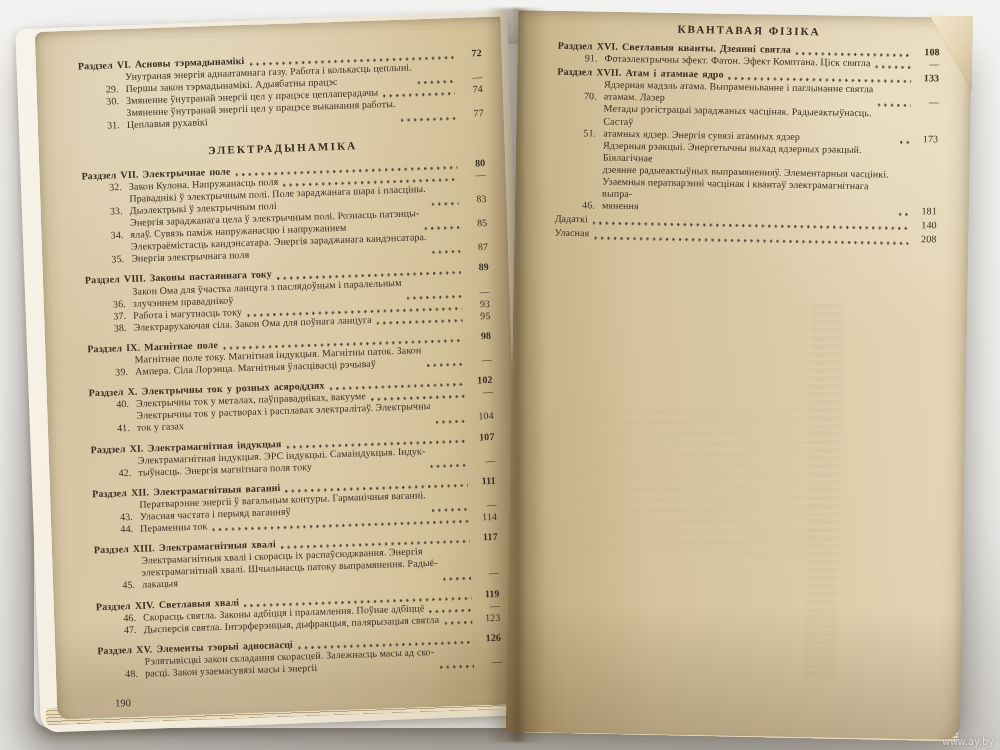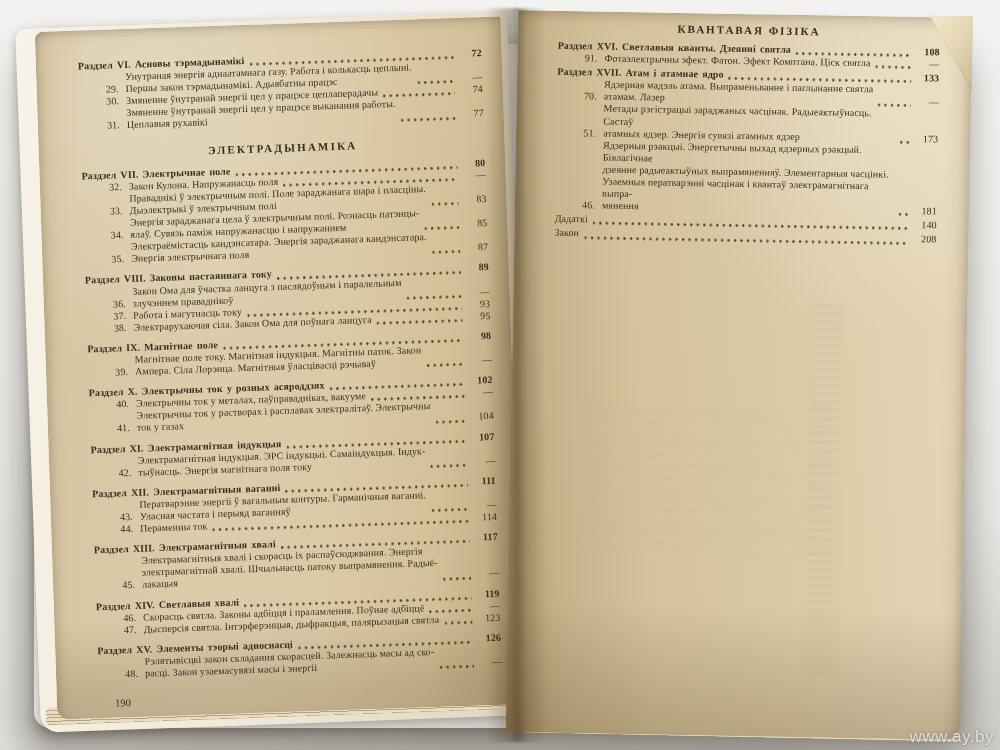--- a/index.html
+++ b/index.html
@@ -58,21 +58,21 @@
   .num{flex:none;width:40px;margin-right:7px;text-align:right;}
   .txt{white-space:pre-line;}
   .chapter .txt{word-spacing:1.5px;}
   .dots{flex:1 0 10px;align-self:flex-end;height:3px;margin:0 2px 1px 5px;min-width:8px;
     background-image:radial-gradient(circle at 1.2px 1.5px, rgba(54,44,32,.85) 1px, rgba(54,44,32,0) 1.45px);
     background-size:6.5px 3px;background-repeat:repeat-x;}
   .pg{flex:none;min-width:26px;text-align:right;}
   .page-footer{position:absolute;left:58px;top:668px;font-size:10.5px;color:#3a2f23;
     font-family:"Liberation Serif","DejaVu Serif",serif;}
   .watermark{position:absolute;right:6px;bottom:3px;z-index:9;letter-spacing:.5px;
-    font-family:"Liberation Sans","DejaVu Sans",sans-serif;font-size:17px;
+    font-family:"Liberation Sans","DejaVu Sans",sans-serif;font-size:10px;
     color:rgba(238,238,236,.82);text-shadow:0 0 3px rgba(90,85,75,.7);}
 </style>
 </head>
 <body>
 
 <div class="scene">
   <div class="book-shadow"></div>
   <div class="under-left"></div>
   <div class="edges-left"></div>
   <div class="edges-right"></div>
@@ -311,21 +311,21 @@
 мянення</span>
           <span class="dots"></span>
           <span class="pg">181</span>
         </div>
         <div class="row back">
           <span class="txt">Дадаткі</span>
           <span class="dots"></span>
           <span class="pg">140</span>
         </div>
         <div class="row back">
-          <span class="txt">Закон</span>
+          <span class="txt">Уласная</span>
           <span class="dots"></span>
           <span class="pg">208</span>
         </div>
       </div>
   </div>
 
   <div class="gutter"></div>
   <div class="watermark">www.ay.by</div>
 </div>
 

